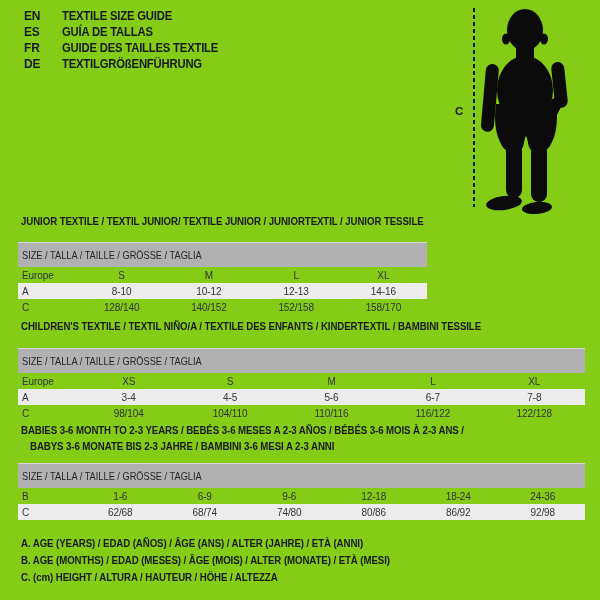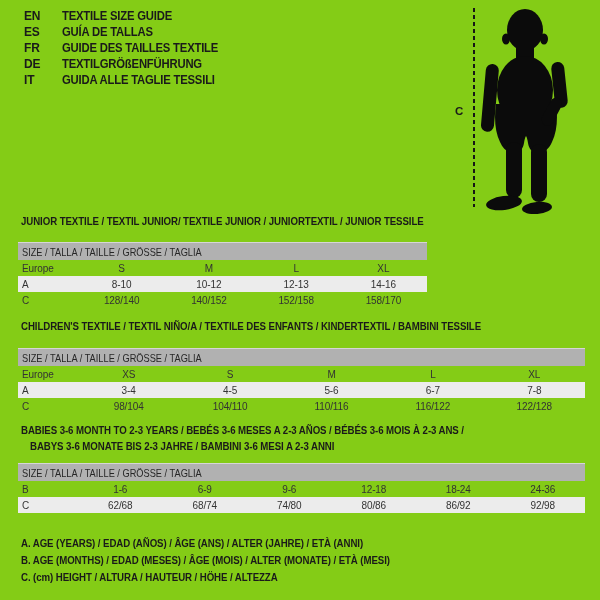--- a/index.html
+++ b/index.html
@@ -25,21 +25,21 @@
   .h1{left:21px;top:215px;}
   .h2{left:21px;top:320px;}
   .h3a{left:21px;top:424px;text-align:center;}
   .h3b{left:21px;top:440px;margin-left:9px;}
 
   
   .stable{position:absolute;left:18px;}
   .t1{top:242px;width:409px;}
   .t2{top:348px;width:567px;}
   .t3{top:463px;width:567px;}
-  .size-bar{height:18px;background:#b1b1b1;border-top:1px solid #d6d6d6;box-sizing:border-box;
+  .size-bar{height:25px;background:#b1b1b1;border-top:1px solid #d6d6d6;box-sizing:border-box;
             display:flex;align-items:center;padding-left:4px;font-size:10.5px;color:#262626;}
   .trow{display:grid;height:16px;align-items:center;font-size:10px;color:#333;letter-spacing:-0.1px;}
   .c4{grid-template-columns:60px repeat(4,1fr);}
   .c5{grid-template-columns:60px repeat(5,1fr);}
   .c6{grid-template-columns:60px repeat(6,1fr);}
   .trow span{text-align:center;}
   .trow .rlabel{text-align:left;padding-left:4px;}
   .row-alt{background:#ececec;}
 
   
@@ -60,24 +60,20 @@
       <span class="lang-code">ES</span>
       <span class="sq95">GUÍA DE TALLAS</span>
     </div>
     <div class="lang-row">
       <span class="lang-code">FR</span>
       <span class="sq95">GUIDE DES TAILLES TEXTILE</span>
     </div>
     <div class="lang-row">
       <span class="lang-code">DE</span>
       <span class="sq95">TEXTILGRÖßENFÜHRUNG</span>
-    </div>
-    <div class="lang-row">
-      <span class="lang-code">IT</span>
-      <span class="sq95">GUIDA ALLE TAGLIE TESSILI</span>
     </div>
   </div>
 
   <div class="cline"></div>
   <div class="clabel">C</div>
   <svg class="baby" viewBox="0 0 92 208" aria-hidden="true">
     <g fill="#0b0b0b">
       <ellipse cx="44" cy="24" rx="18" ry="21"></ellipse>
       <ellipse cx="25" cy="33" rx="4" ry="5.5"></ellipse>
       <ellipse cx="63" cy="33" rx="4" ry="5.5"></ellipse>

